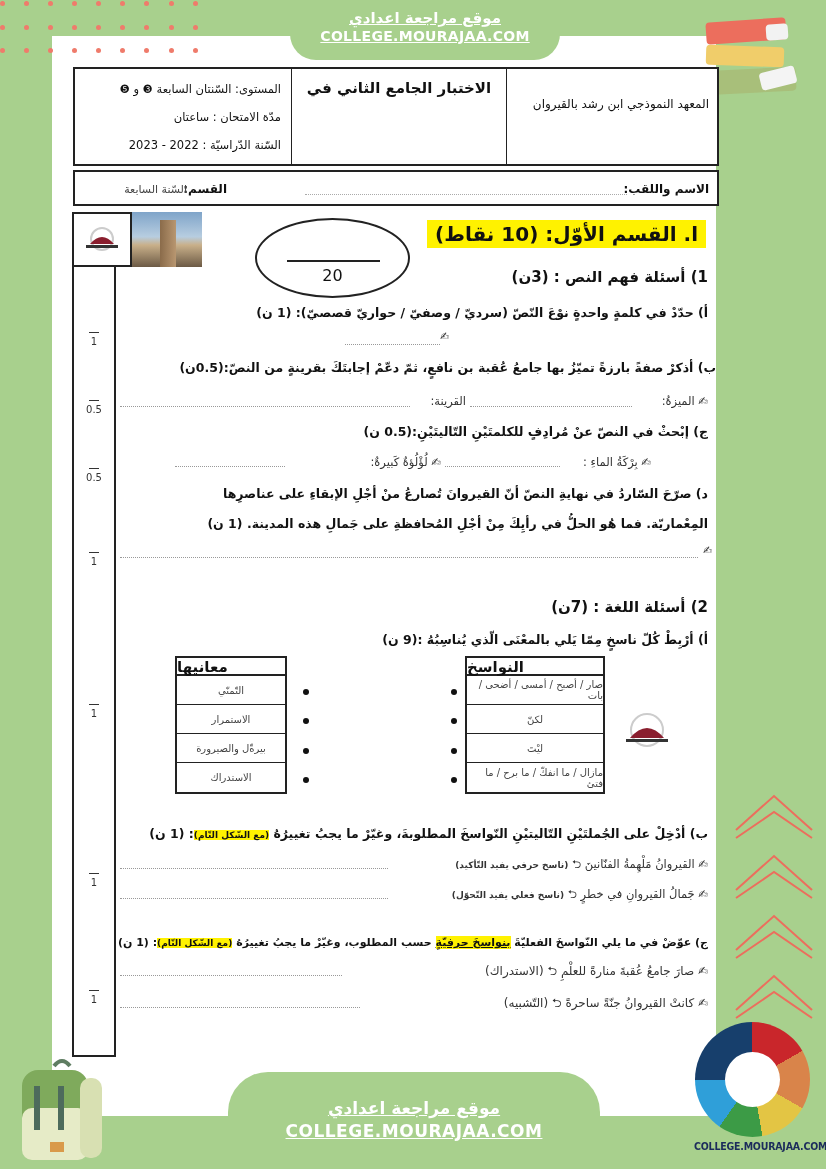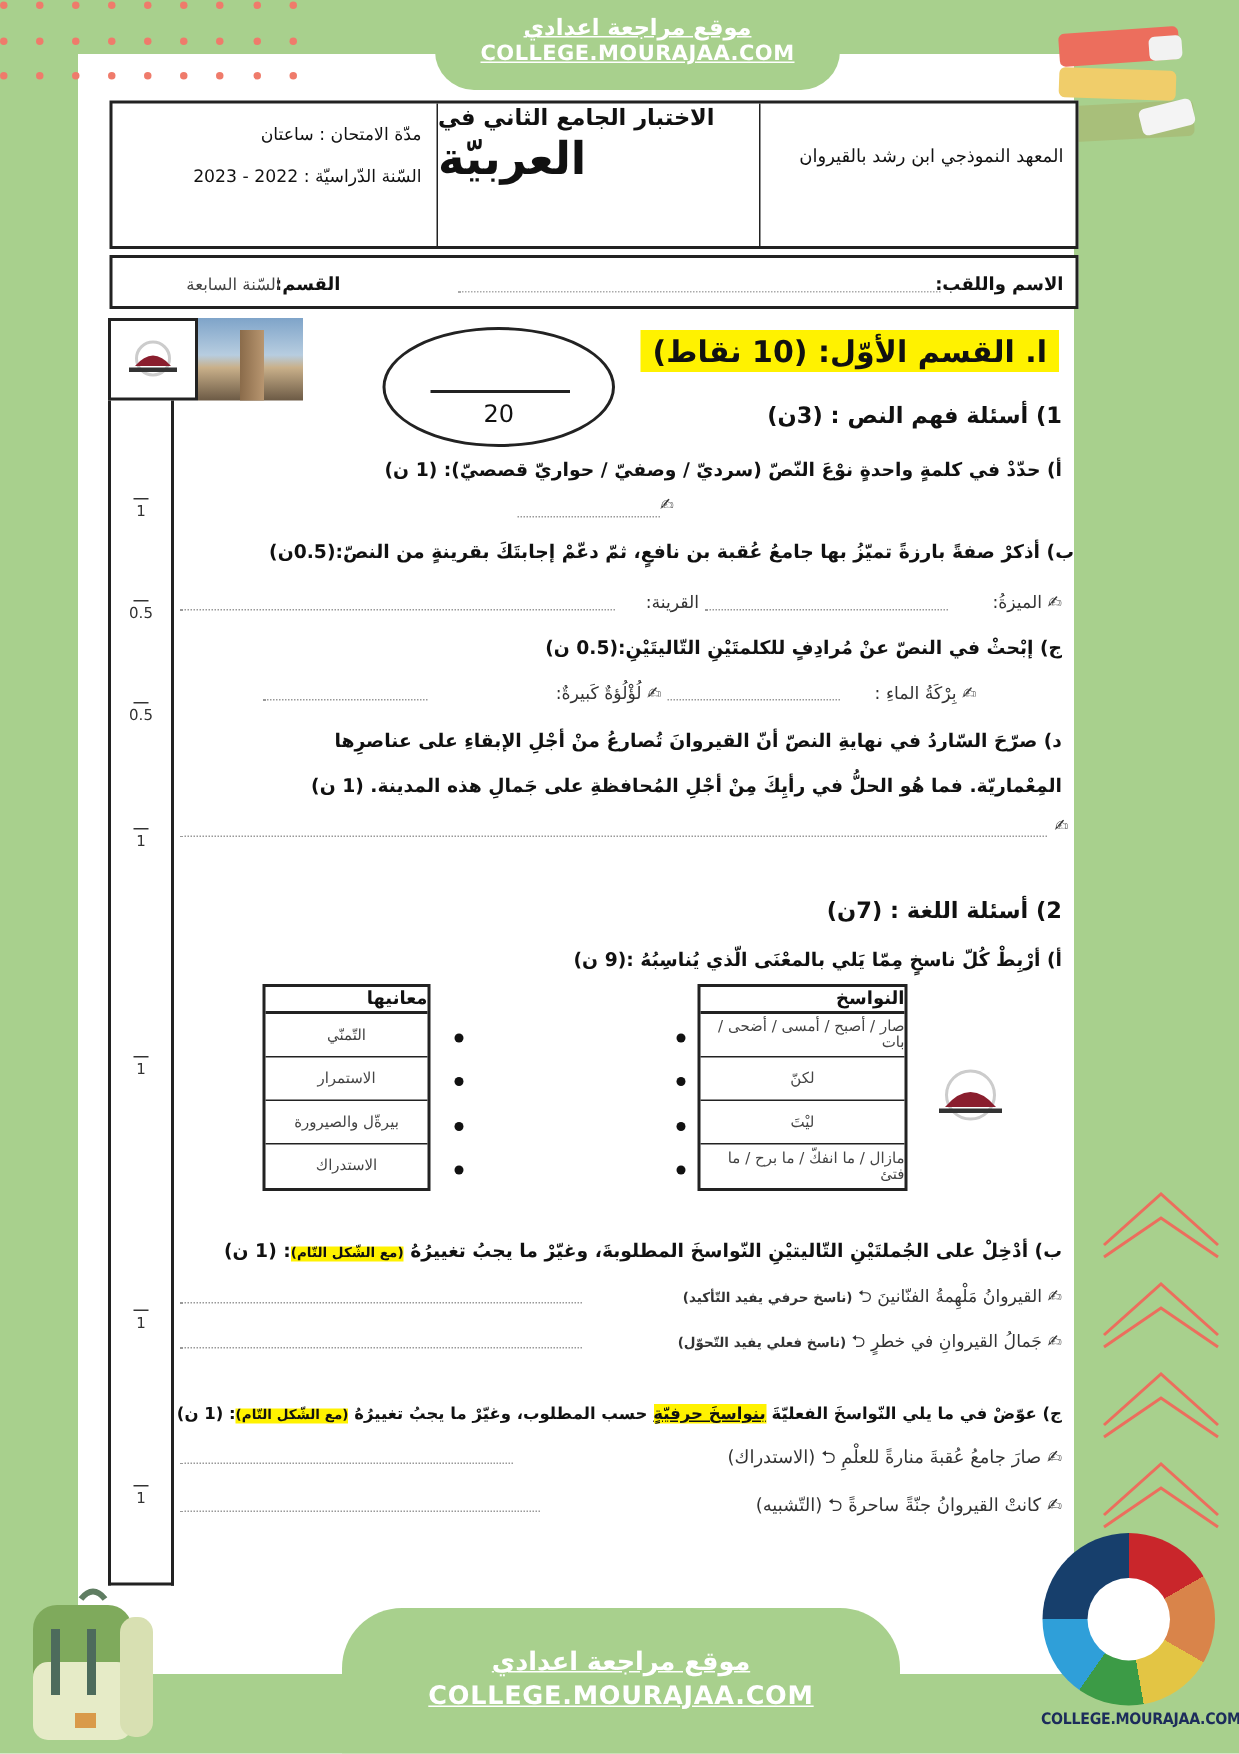--- a/index.html
+++ b/index.html
@@ -29,21 +29,21 @@
   .wheel { position: absolute; left: 695px; top: 1022px; width: 115px; height: 115px; border-radius: 50%;
     background: conic-gradient(#c9262b 0 60deg, #d9844a 60deg 120deg, #e3c544 120deg 170deg, #3c9b46 170deg 215deg, #2f9fd9 215deg 270deg, #173f6c 270deg 360deg); }
   .wheel::after { content: ""; position: absolute; left: 30px; top: 30px; width: 55px; height: 55px; border-radius: 50%; background: #fff; }
   .wheel-label { position: absolute; left: 694px; top: 1140px; width: 126px; font-size: 10.5px; font-weight: bold; color: #1c2c5b; letter-spacing: -0.2px; font-family: "DejaVu Sans Condensed", "DejaVu Sans", sans-serif; }
 
   
   .hdr { position: absolute; left: 73px; top: 67px; width: 646px; height: 99px; border: 2px solid #222; display: flex; direction: rtl; background: #fff; }
   .hdr > div { border-left: 1px solid #222; height: 100%; }
   .hdr > div:last-child { border-left: none; }
   .hdr-school { width: 211px; padding: 22px 8px 0 0; font-size: 12px; line-height: 26px; }
-  .hdr-title { width: 215px; text-align: left; }
+  .hdr-title { width: 215px; text-align: center; padding-top: 10px; }
   .hdr-title .t1 { font-size: 15px; font-weight: bold; }
   .hdr-title .t2 { font-size: 30px; font-weight: bold; margin-top: 2px; letter-spacing: 2px; }
   .hdr-info { flex: 1; padding: 6px 10px 0 0; font-size: 11.5px; line-height: 28px; }
 
   .name-row { position: absolute; left: 73px; top: 170px; width: 646px; height: 36px; border: 2px solid #222; direction: rtl; font-size: 12px; background: #fff; }
   .name-row .lbl { position: absolute; right: 8px; top: 10px; font-weight: bold; }
   .name-row .class-lbl { position: absolute; right: 490px; top: 10px; font-weight: bold; }
   .name-row .class-val { position: absolute; right: 530px; top: 11px; font-size: 11px; color: #444; }
   .name-row .dots-line { position: absolute; right: 90px; left: 230px; top: 22px; border-bottom: 1px dotted #aaa; }
 
@@ -67,21 +67,21 @@
   .sec-title { font-size: 20px; font-weight: bold; padding: 2px 8px; }
   .q-head { font-size: 15px; font-weight: bold; }
   .q { font-size: 12.5px; font-weight: bold; }
   .ans { font-size: 11.5px; color: #333; }
   .dotline { position: absolute; border-bottom: 1px dotted #999; height: 1px; }
   .pen { font-size: 11px; color: #333; }
   .note { font-size: 9px; font-weight: bold; }
 
   
   .tbl { position: absolute; border: 2px solid #222; direction: rtl; }
-  .tbl .th { height: 18px; border-bottom: 2px solid #222; text-align: right; font-size: 12px; font-weight: bold; }
+  .tbl .th { height: 18px; border-bottom: 2px solid #222; text-align: left; font-size: 15px; font-weight: bold; }
   .tbl .td { height: 29px; border-bottom: 1px solid #222; font-size: 10px; color: #444; display: flex; align-items: center; justify-content: center; }
   .tbl .td:last-child { border-bottom: none; }
   .bullet { position: absolute; width: 6px; height: 6px; background: #111; border-radius: 50%; }
   .school-logo { position: absolute; left: 620px; top: 710px; width: 55px; height: 46px; }
 </style>
 </head>
 <body>
 
 <div class="paper"></div>
 
@@ -164,23 +164,23 @@
   <div class="ar">موقع مراجعة اعدادي</div>
   <div class="en">COLLEGE.MOURAJAA.COM</div>
 </div>
 
 <div class="hdr">
   <div class="hdr-school">
     <div>المعهد النموذجي ابن رشد بالقيروان</div>
   </div>
   <div class="hdr-title">
     <div class="t1">الاختبار الجامع الثاني في</div>
-    <div class="t2">العربيّة</div>
   </div>
   <div class="hdr-info">
+    <div>المستوى: السّنتان السابعة ❸ و ❺</div>
     <div>مدّة الامتحان : ساعتان</div>
     <div>السّنة الدّراسيّة : 2022 - 2023</div>
   </div>
 </div>
 
 <div class="name-row">
   <span class="lbl">الاسم واللقب:</span>
   <span class="dots-line"></span>
   <span class="class-lbl">القسم:</span>
   <span class="class-val">السّنة السابعة</span>

